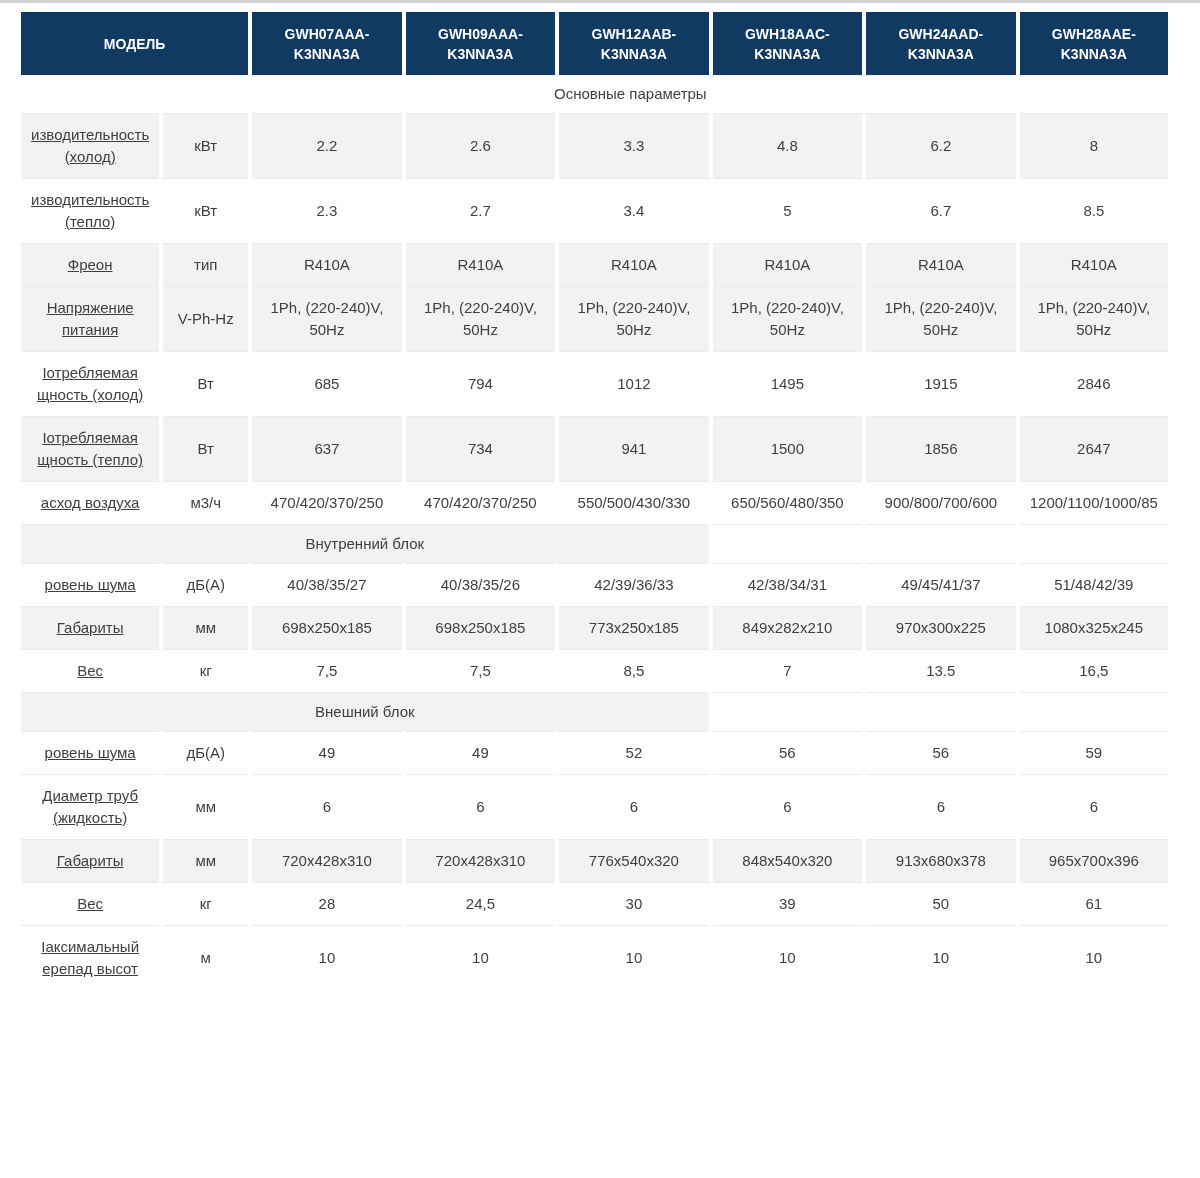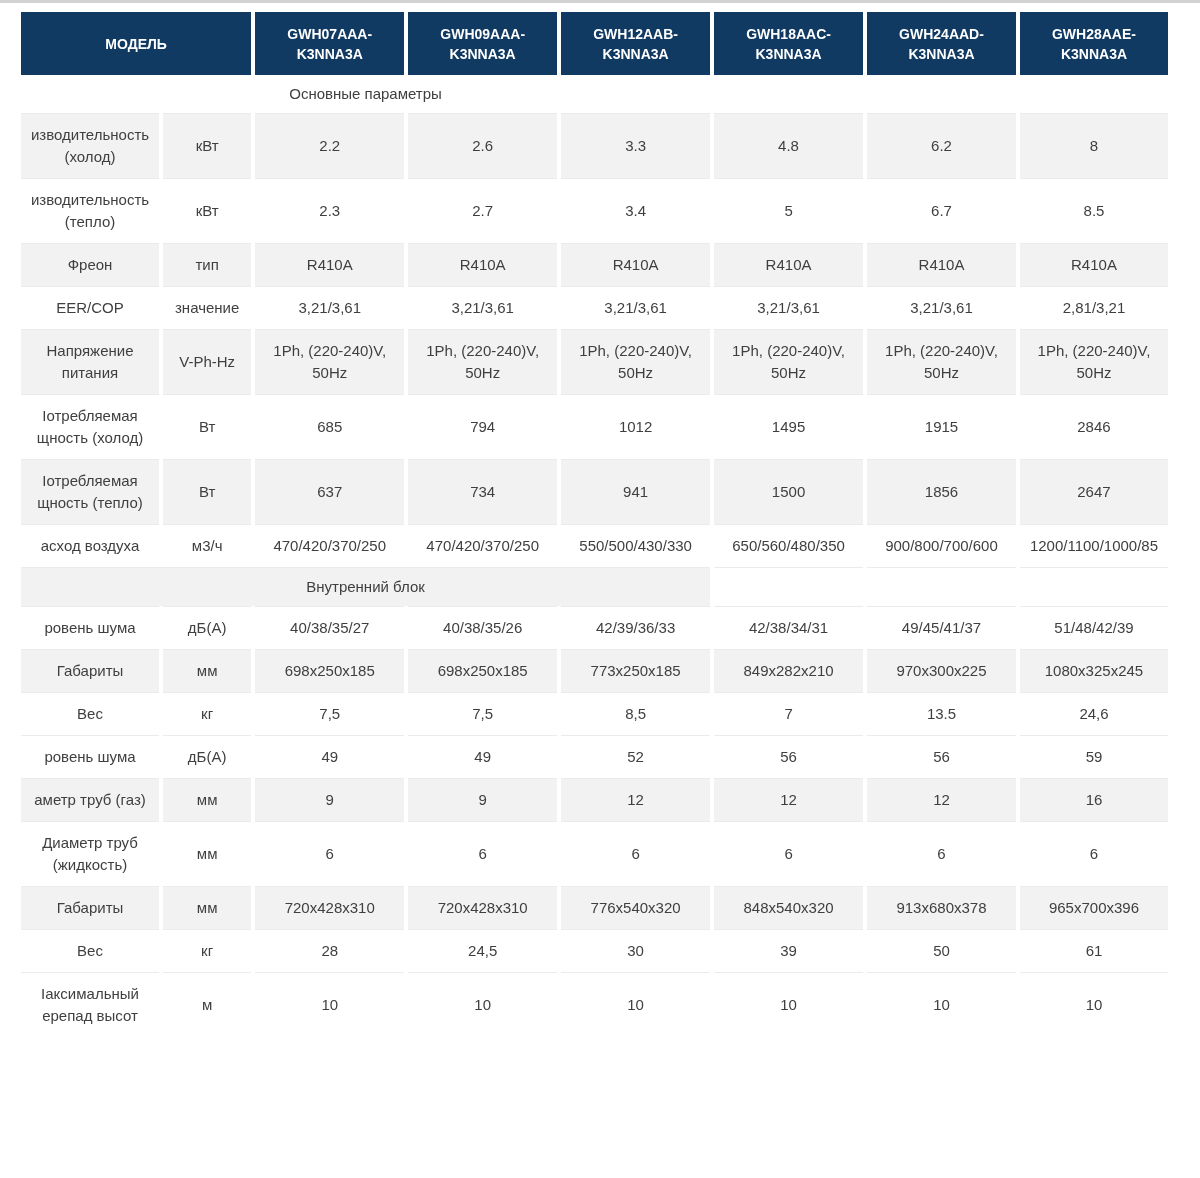--- a/index.html
+++ b/index.html
@@ -8,25 +8,25 @@
   .viewport{width:1172px;overflow:hidden;margin-top:9px;}
   table{border-collapse:separate;border-spacing:4px 0;table-layout:fixed;margin-left:17px;}
   col.c-param{width:141px;}
   col.c-unit{width:92px;}
   col.c-model{width:155px;}
   col.c-model-last{width:151px;}
   th{background:#113a63;color:#ffffff;font-size:14px;font-weight:bold;height:63px;
      text-align:center;vertical-align:middle;white-space:pre-line;line-height:20px;padding:0 2px;}
   td{font-size:15px;text-align:center;vertical-align:middle;line-height:22px;
      padding:10px 2px;border-top:1px solid #ebebeb;white-space:pre-line;}
-  tr.first-row td{border-top:none;}
+  tr.first-row td{border-top:none;text-align:right;}
   td.stripe{background:#f2f2f2;}
   td.section-cell{font-size:15px;color:#3f3f3f;padding:8px 2px;}
   td.blank{background:#ffffff;}
-  td.label-cell{overflow:hidden;}
+  td.label-cell{overflow:hidden;text-decoration:underline;}
 </style>
 </head>
 <body>
 
 <div class="topline"></div>
 
 <div class="viewport">
   <table>
     <colgroup>
       <col class="c-param">
@@ -88,30 +88,20 @@
           <td class="label-cell stripe">Фреон</td>
           <td class="stripe">тип</td>
           <td class="stripe">R410A</td>
           <td class="stripe">R410A</td>
           <td class="stripe">R410A</td>
           <td class="stripe">R410A</td>
           <td class="stripe">R410A</td>
           <td class="stripe">R410A</td>
         </tr>
         <tr>
-          <td class="label-cell">EER/COP</td>
-          <td class="">значение</td>
-          <td class="">3,21/3,61</td>
-          <td class="">3,21/3,61</td>
-          <td class="">3,21/3,61</td>
-          <td class="">3,21/3,61</td>
-          <td class="">3,21/3,61</td>
-          <td class="">2,81/3,21</td>
-        </tr>
-        <tr>
           <td class="label-cell stripe">Напряжение
 питания</td>
           <td class="stripe">V-Ph-Hz</td>
           <td class="stripe">1Ph, (220-240)V,
 50Hz</td>
           <td class="stripe">1Ph, (220-240)V,
 50Hz</td>
           <td class="stripe">1Ph, (220-240)V,
 50Hz</td>
           <td class="stripe">1Ph, (220-240)V,
@@ -180,43 +170,39 @@
           <td class="stripe">1080x325x245</td>
         </tr>
         <tr>
           <td class="label-cell">Вес</td>
           <td class="">кг</td>
           <td class="">7,5</td>
           <td class="">7,5</td>
           <td class="">8,5</td>
           <td class="">7</td>
           <td class="">13.5</td>
-          <td class="">24,6</td>
+          <td class="">16,5</td>
+        </tr>
+        <tr>
+          <td colspan="5" class="section-cell stripe">Внешний блок</td>
+          <td class="blank"></td>
+          <td class="blank"></td>
+          <td class="blank"></td>
         </tr>
         <tr>
           <td class="label-cell">ровень шума</td>
           <td class="">дБ(А)</td>
           <td class="">49</td>
           <td class="">49</td>
           <td class="">52</td>
           <td class="">56</td>
           <td class="">56</td>
           <td class="">59</td>
         </tr>
         <tr>
-          <td class="label-cell stripe">аметр труб (газ)</td>
-          <td class="stripe">мм</td>
-          <td class="stripe">9</td>
-          <td class="stripe">9</td>
-          <td class="stripe">12</td>
-          <td class="stripe">12</td>
-          <td class="stripe">12</td>
-          <td class="stripe">16</td>
-        </tr>
-        <tr>
           <td class="label-cell">Диаметр труб
 (жидкость)</td>
           <td class="">мм</td>
           <td class="">6</td>
           <td class="">6</td>
           <td class="">6</td>
           <td class="">6</td>
           <td class="">6</td>
           <td class="">6</td>
         </tr>

